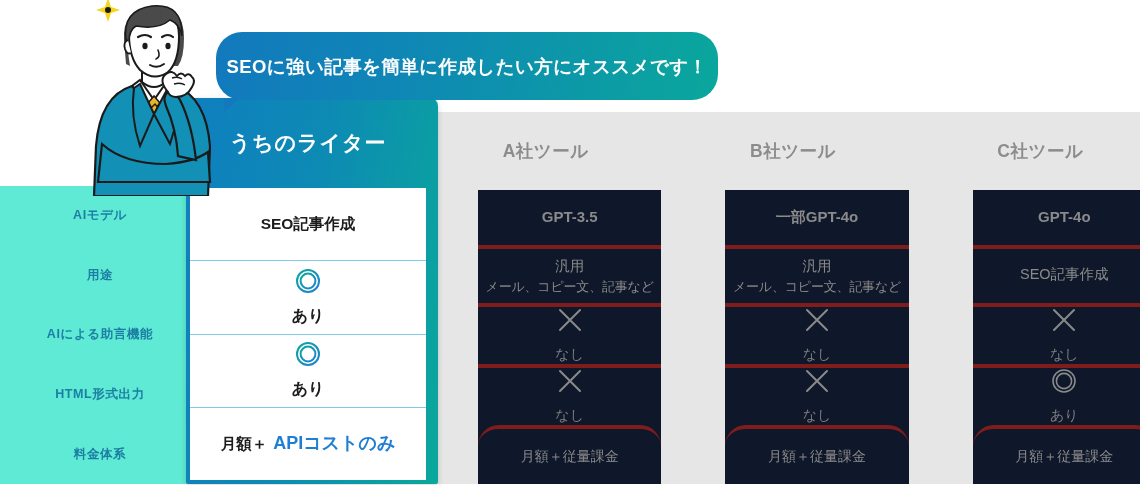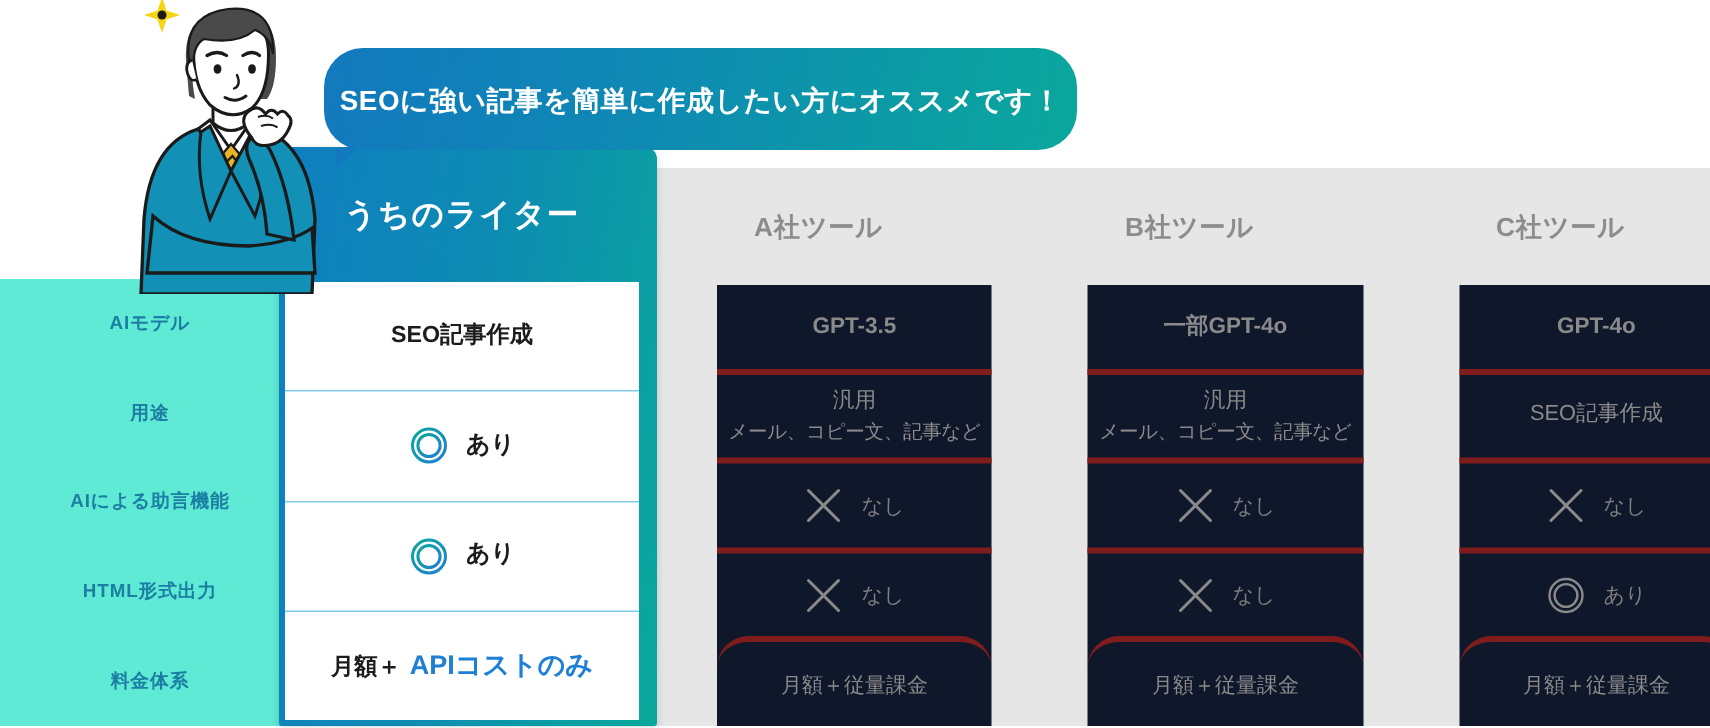--- a/index.html
+++ b/index.html
@@ -74,21 +74,21 @@
     display: flex; align-items: center; justify-content: center;
     border-top: 4px solid #7f1d1d;
     color: #8a8a8a; font-size: 13.5px; text-align: center;
     padding: 0 4px; line-height: 1.35;
   }
   .comp-cell:first-child { border-top: none; }
   .comp-cell.model { font-size: 15px; font-weight: bold; color: #8a8a8a; }
   .comp-cell.price { font-size: 14px; color: #8a8a8a; border-radius: 21px; }
   .use-main { font-size: 14.5px; color: #8a8a8a; }
   .use-sub { font-size: 13px; color: #8a8a8a; margin-top: 2px; letter-spacing: -0.2px; }
-  .icon-row { display: flex; align-items: center; justify-content: flex-start; gap: 12px; }
+  .icon-row { display: flex; align-items: center; justify-content: flex-start; gap: 12px; flex-direction: column; }
   .icon-row .txt { font-size: 14px; color: #7e7e7e; }
 
   
   .x-icon { width: 26px; height: 26px; display: block; }
   
   .o-icon { width: 26px; height: 26px; display: block; }
 
   
   .maincard {
     position: absolute; left: 186px; top: 98px;

